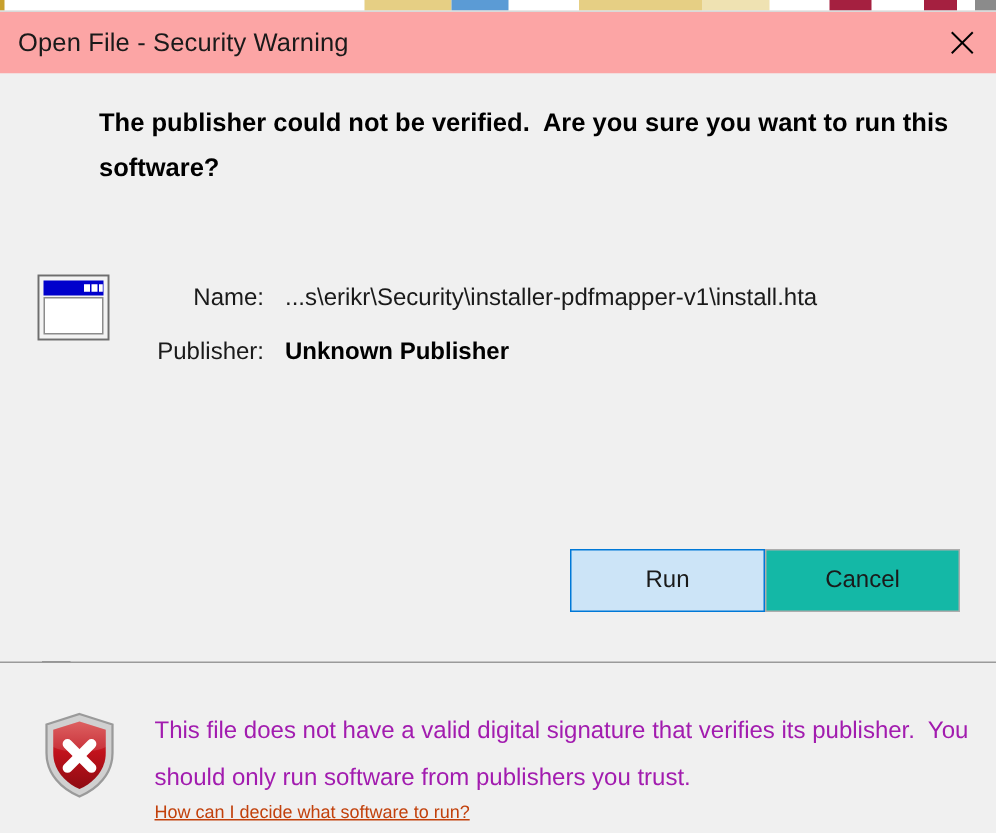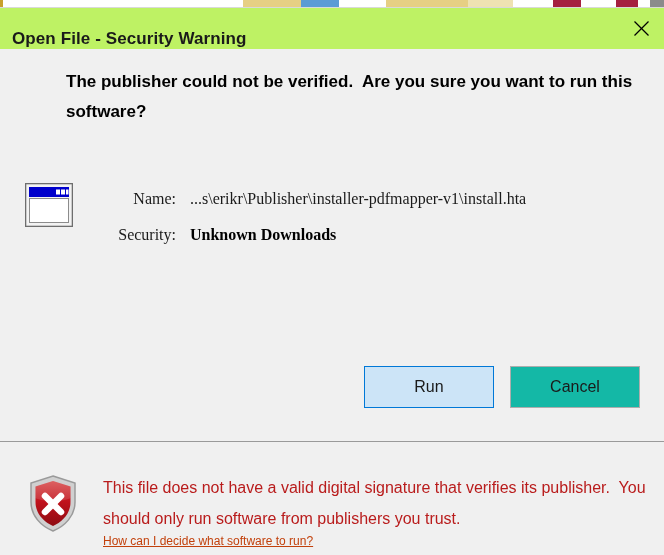--- a/index.html
+++ b/index.html
@@ -38,24 +38,23 @@
     height: 548px;
     background: #f0f0f0;
     box-sizing: border-box;
     border-top: 1px solid #d9d9d9;
   }
 
   
   #titlebar {
     position: relative;
     height: 41px;
-    background: #bef264;
-    display: flex;
-    align-items: flex-end;
-    font-weight: bold;
+    background: #fca5a5;
+    display: flex;
+    align-items: center;
   }
   #title-text {
     margin-left: 12px;
     font-size: 17px;
     color: #1a1a1a;
     letter-spacing: 0.1px;
     white-space: nowrap;
   }
   #close-button {
     position: absolute;
@@ -106,38 +105,37 @@
     width: 540px;
     border-collapse: collapse;
     font-size: 16px;
     color: #1a1a1a;
   }
   #info-table td {
     padding: 0;
     height: 36px;
     vertical-align: middle;
     white-space: nowrap;
-    font-family: Liberation Serif, serif;
   }
   #info-table td.label {
     width: 86px;
     text-align: right;
     padding-right: 14px;
     color: #1a1a1a;
   }
   #info-table td.value { text-align: left; }
   #info-table td.value.strong { font-weight: bold; color: #000; }
 
   
   #button-row {
     position: absolute;
     right: 24px;
     top: 317px;
     display: flex;
-    gap: 16px;
+    gap: 0;
   }
   .dlg-button {
     width: 130px;
     height: 42px;
     font-family: "Liberation Sans", sans-serif;
     font-size: 16px;
     color: #1a1a1a;
     background: #14b8a6;
     border: 1px solid #adadad;
     border-radius: 0;
@@ -207,21 +205,21 @@
     top: 32px;
     width: 54px;
     height: 60px;
   }
   #footer-text {
     position: absolute;
     left: 103px;
     top: 30px;
     width: 545px;
     font-size: 16px;
-    color: #b91c1c;
+    color: #a21caf;
     line-height: 31px;
     white-space: pre-wrap;
   }
   #footer-link {
     position: absolute;
     left: 103px;
     top: 92px;
     font-size: 12px;
     color: #c2410c;
     text-decoration: underline;
@@ -265,25 +263,25 @@
       <rect x="31" y="6.5" width="4" height="5" fill="#ffffff"></rect>
       <rect x="36" y="6.5" width="4" height="5" fill="#ffffff"></rect>
       <rect x="41" y="6.5" width="2.5" height="5" fill="#ffffff"></rect>
       <rect x="4.5" y="15.5" width="39" height="24" fill="#ffffff" stroke="#8c8c8c" stroke-width="1"></rect>
     </svg>
 
     <table id="info-table">
       <tbody>
         <tr>
           <td class="label">Name:</td>
-          <td class="value">...s\erikr\Publisher\installer-pdfmapper-v1\install.hta</td>
+          <td class="value">...s\erikr\Security\installer-pdfmapper-v1\install.hta</td>
         </tr>
         <tr>
-          <td class="label">Security:</td>
-          <td class="value strong">Unknown Downloads</td>
+          <td class="label">Publisher:</td>
+          <td class="value strong">Unknown Publisher</td>
         </tr>
       </tbody>
     </table>
 
     <div id="button-row">
       <button class="dlg-button primary">Run</button>
       <button class="dlg-button">Cancel</button>
     </div>
 
     <div id="checkbox-row">

